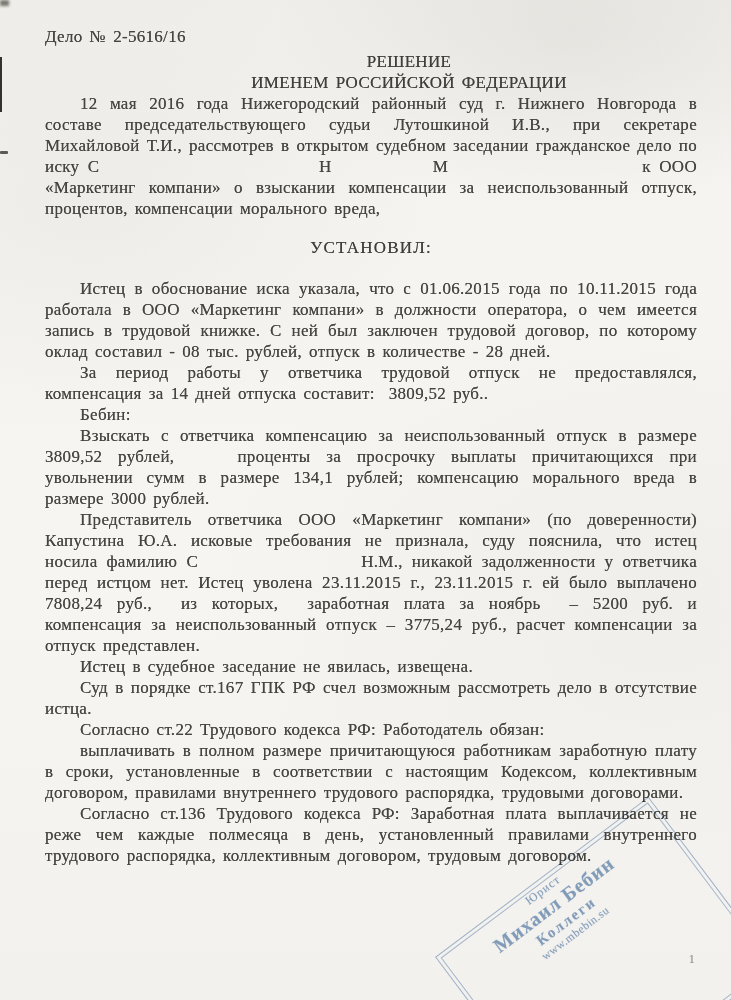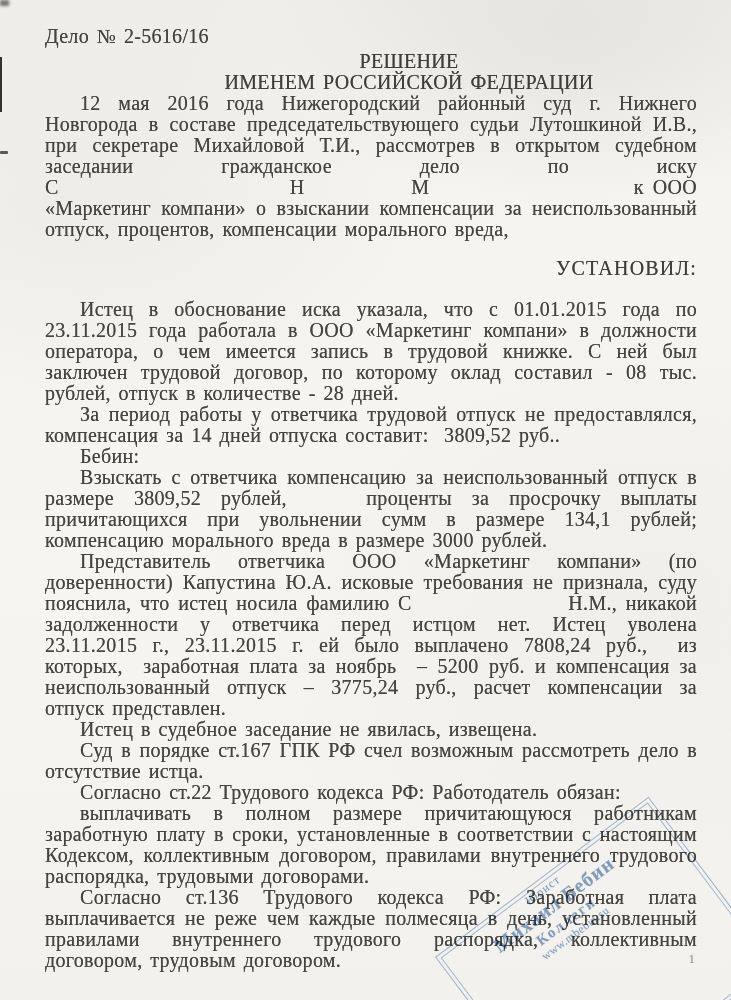--- a/index.html
+++ b/index.html
@@ -13,32 +13,32 @@
       radial-gradient(600px 400px at 90% 60%, rgba(212,210,204,0.18), rgba(212,210,204,0) 75%),
       linear-gradient(180deg,#efeeea 0%,#f5f4f1 18%,#f6f5f2 60%,#f2f1ee 100%);
     overflow:hidden;
     font-family:"Liberation Serif","DejaVu Serif",serif;
     color:#45443f;
   }
   .content{
     position:absolute;
     left:45px;top:26px;
     width:652px;
-    font-size:20px;
+    font-size:17px;
     line-height:21px;
     letter-spacing:0.3px;
     word-spacing:2.5px;
     text-shadow:0 0 0.6px rgba(66,65,60,0.75);
   }
   .case-number{margin:0 0 4px 0;}
   .titles{text-align:center;transform:translateX(38px);color:#3f3e38;}
   .para{margin:0;text-indent:35px;text-align:justify;}
   .intro{}
   .section-heading{
-    text-align:right;margin:18px 0 20px 0;
+    text-align:center;margin:18px 0 20px 0;
     letter-spacing:1.2px;color:#3f3e38;
   }
   .page-number{
     position:absolute;right:36px;top:951px;
     font-size:13px;color:#8a8a86;letter-spacing:0;
   }
   
   .artifact-corner{position:absolute;left:0;top:0;width:9px;height:6px;background:#77766f;filter:blur(1.6px);}
   .artifact-left-line{position:absolute;left:0;top:57px;width:2px;height:55px;background:#32322e;filter:blur(0.3px);}
   .artifact-left-dash{position:absolute;left:0;top:151px;width:8px;height:3px;background:#5b5a53;border-radius:1px;filter:blur(0.4px);}
@@ -82,21 +82,21 @@
 
     <div class="titles">
       <div>РЕШЕНИЕ</div>
       <div>ИМЕНЕМ РОССИЙСКОЙ ФЕДЕРАЦИИ</div>
     </div>
 
     <p class="para intro">12 мая 2016 года Нижегородский районный суд г. Нижнего Новгорода в составе председательствующего судьи Лутошкиной И.В., при секретаре Михайловой Т.И., рассмотрев в открытом судебном заседании гражданское дело по иску С&nbsp;&nbsp;&nbsp;&nbsp;&nbsp;&nbsp;&nbsp;&nbsp;&nbsp;&nbsp;&nbsp;&nbsp;&nbsp;&nbsp;&nbsp;&nbsp;&nbsp;&nbsp;&nbsp;&nbsp;&nbsp;&nbsp;&nbsp;&nbsp;&nbsp;&nbsp;Н&nbsp;&nbsp;&nbsp;&nbsp;&nbsp;&nbsp;&nbsp;&nbsp;&nbsp;&nbsp;&nbsp;&nbsp;М&nbsp;&nbsp;&nbsp;&nbsp;&nbsp;&nbsp;&nbsp;&nbsp;&nbsp;&nbsp;&nbsp;&nbsp;&nbsp;&nbsp;&nbsp;&nbsp;&nbsp;&nbsp;&nbsp;&nbsp;&nbsp;&nbsp; к ООО «Маркетинг компани» о взыскании компенсации за неиспользованный отпуск, процентов, компенсации морального вреда,</p>
 
     <div class="section-heading">УСТАНОВИЛ:</div>
 
-    <p class="para">Истец в обоснование иска указала, что с 01.01.2015 года по 23.11.2015 года работала в ООО «Маркетинг компани» в должности оператора, о чем имеется запись в трудовой книжке. С ней был заключен трудовой договор, по которому оклад составил - 08 тыс. рублей, отпуск в количестве - 28 дней.</p>
+    <p class="para">Истец в обоснование иска указала, что с 01.06.2015 года по 10.11.2015 года работала в ООО «Маркетинг компани» в должности оператора, о чем имеется запись в трудовой книжке. С ней был заключен трудовой договор, по которому оклад составил - 08 тыс. рублей, отпуск в количестве - 28 дней.</p>
     <p class="para">За период работы у ответчика трудовой отпуск не предоставлялся, компенсация за 14 дней отпуска составит:&nbsp; 3809,52 руб..</p>
     <p class="para">Бебин:</p>
     <p class="para">Взыскать с ответчика компенсацию за неиспользованный отпуск в размере 3809,52 рублей,&nbsp;&nbsp;&nbsp; проценты за просрочку выплаты причитающихся при увольнении сумм в размере 134,1 рублей; компенсацию морального вреда в размере 3000 рублей.</p>
     <p class="para">Представитель ответчика ООО «Маркетинг компани» (по доверенности) Капустина Ю.А. исковые требования не признала, суду пояснила, что истец носила фамилию С&nbsp;&nbsp;&nbsp;&nbsp;&nbsp;&nbsp;&nbsp;&nbsp;&nbsp;&nbsp;&nbsp;&nbsp;&nbsp;&nbsp;&nbsp;&nbsp;&nbsp;&nbsp;Н.М., никакой задолженности у ответчика перед истцом нет. Истец уволена 23.11.2015 г., 23.11.2015 г. ей было выплачено 7808,24 руб.,&nbsp; из которых,&nbsp; заработная плата за ноябрь&nbsp; – 5200 руб. и компенсация за неиспользованный отпуск – 3775,24 руб., расчет компенсации за отпуск представлен.</p>
     <p class="para">Истец в судебное заседание не явилась, извещена.</p>
     <p class="para">Суд в порядке ст.167 ГПК РФ счел возможным рассмотреть дело в отсутствие истца.</p>
     <p class="para">Согласно ст.22 Трудового кодекса РФ: Работодатель обязан:</p>
     <p class="para">выплачивать в полном размере причитающуюся работникам заработную плату в сроки, установленные в соответствии с настоящим Кодексом, коллективным договором, правилами внутреннего трудового распорядка, трудовыми договорами.</p>
     <p class="para">Согласно ст.136 Трудового кодекса РФ: Заработная плата выплачивается не реже чем каждые полмесяца в день, установленный правилами внутреннего трудового распорядка, коллективным договором, трудовым договором.</p>
   </div>

